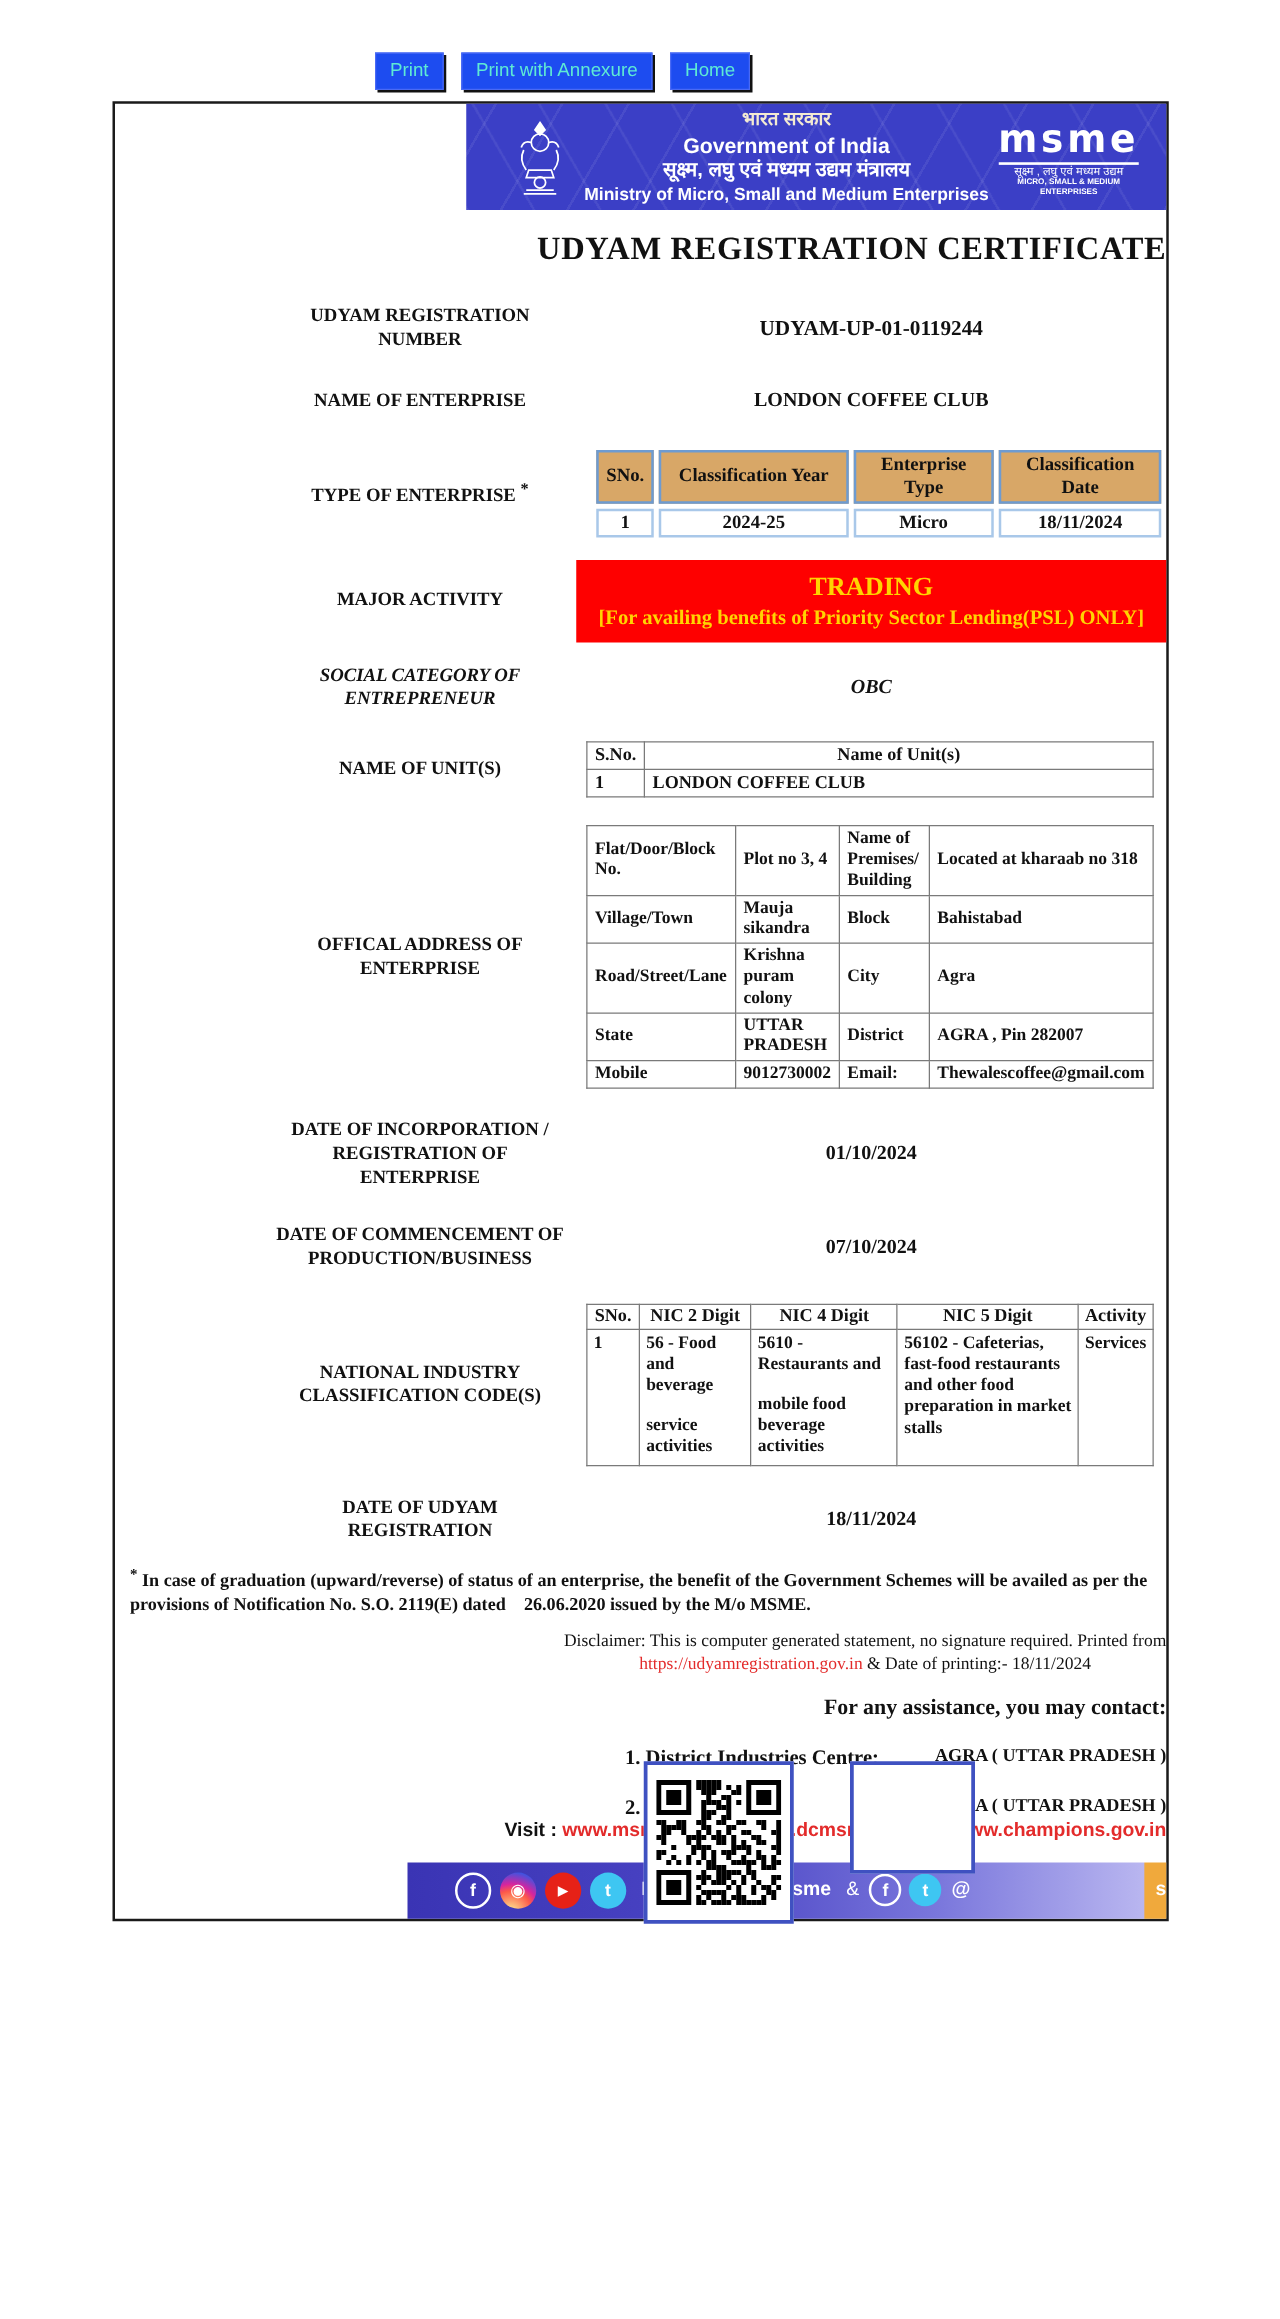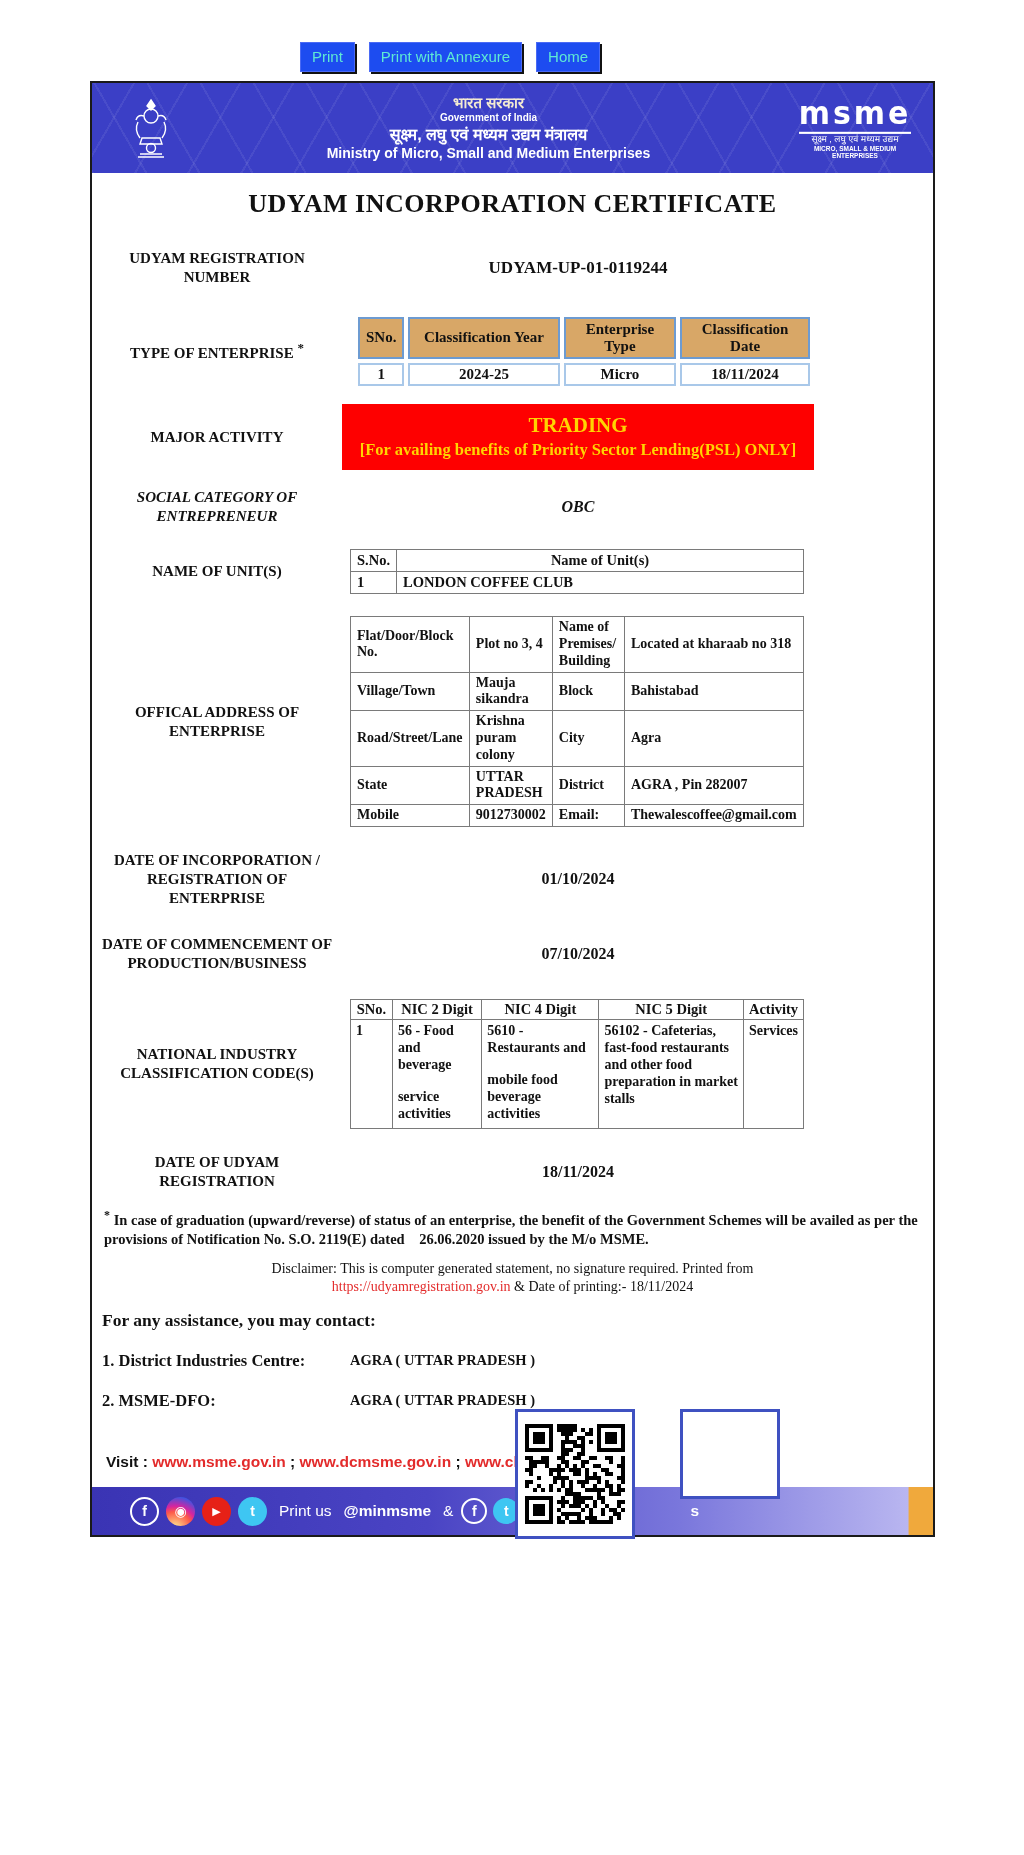--- a/index.html
+++ b/index.html
@@ -9,32 +9,32 @@
   
   .toolbar { margin:42px 0 9px 300px; display:flex; gap:14px; }
   .tb-btn {
     background:#1d4cf0; color:#5eead4; font-family:"Liberation Sans","DejaVu Sans",sans-serif;
     font-size:15px; padding:5px 11px; border:1px solid #4a6af5; box-shadow:2px 2px 0 0 #111;
     cursor:pointer; line-height:1.2;
   }
 
   
   .certificate { position:relative; width:845px; margin-left:90px; height:1456px;
-    border:2px solid #1a1a1a; background:#fff; display:flex; flex-direction:column; }
+    border:2px solid #1a1a1a; background:#fff; display:flex; flex-direction:column;align-items:flex-end; }
 
   
   .cert-header { height:90px; background:#3b3fc6; display:flex; align-items:center; color:#fff;
     background-image:
       repeating-linear-gradient(60deg, rgba(255,255,255,0.07) 0 2px, transparent 2px 46px),
       repeating-linear-gradient(-60deg, rgba(255,255,255,0.07) 0 2px, transparent 2px 46px);
   }
   .emblem { width:70px; margin-left:24px; display:flex; justify-content:center; }
   .head-center { flex:1; text-align:center; line-height:1.25; }
   .h-hi1 { font-family:"Liberation Sans","DejaVu Sans",sans-serif; font-size:15px; color:#f3ead2; font-weight:bold; }
-  .h-en1 { font-family:"Liberation Sans","DejaVu Sans",sans-serif; font-size:10px; font-weight:bold; }
+  .h-en1 { font-family:"Liberation Sans","DejaVu Sans",sans-serif; font-size:17px; font-weight:bold; }
   .h-hi2 { font-family:"Liberation Sans","DejaVu Sans",sans-serif; font-size:16px; font-weight:bold; }
   .h-en2 { font-family:"Liberation Sans","DejaVu Sans",sans-serif; font-size:14px; font-weight:bold; }
   .msme-logo { width:128px; margin-right:14px; text-align:center; line-height:1.1; }
   .msme-word { font-family:"DejaVu Sans","Liberation Sans",sans-serif; font-size:30px; font-weight:bold;
     letter-spacing:3px; border-bottom:2px solid #fff; display:inline-block; padding-bottom:1px; transform:scaleY(1.05); }
   .msme-hi { font-size:9px; font-family:"Liberation Sans",sans-serif; margin-top:2px; }
   .msme-en { font-size:6.5px; font-family:"Liberation Sans",sans-serif; font-weight:bold; }
 
   .cert-title { text-align:center; font-size:26px; font-weight:bold; margin-top:16px; letter-spacing:0.5px; }
 
@@ -159,27 +159,31 @@
       <div class="h-hi2">सूक्ष्म, लघु एवं मध्यम उद्यम मंत्रालय</div>
       <div class="h-en2">Ministry of Micro, Small and Medium Enterprises</div>
     </div>
     <div class="msme-logo">
       <div class="msme-word">msme</div>
       <div class="msme-hi">सूक्ष्म , लघु एवं मध्यम उद्यम</div>
       <div class="msme-en">MICRO, SMALL &amp; MEDIUM ENTERPRISES</div>
     </div>
   </div>
 
-  <div class="cert-title">UDYAM INCORPORATION CERTIFICATE</div>
+  <div class="cert-title">UDYAM REGISTRATION CERTIFICATE</div>
 
   <div class="row mt-urn">
     <div class="row-label">UDYAM REGISTRATION NUMBER</div>
     <div class="row-value v-lg">UDYAM-UP-01-0119244</div>
   </div>
 
+  <div class="row mt-name">
+    <div class="row-label">NAME OF ENTERPRISE</div>
+    <div class="row-value v-md">LONDON COFFEE CLUB</div>
+  </div>
 
   <div class="row mt-type">
     <div class="row-label">
       <span>TYPE OF ENTERPRISE</span>
       <sup>*</sup>
     </div>
     <div class="row-value">
       <table class="type-tbl">
         <tbody>
             <tr>

